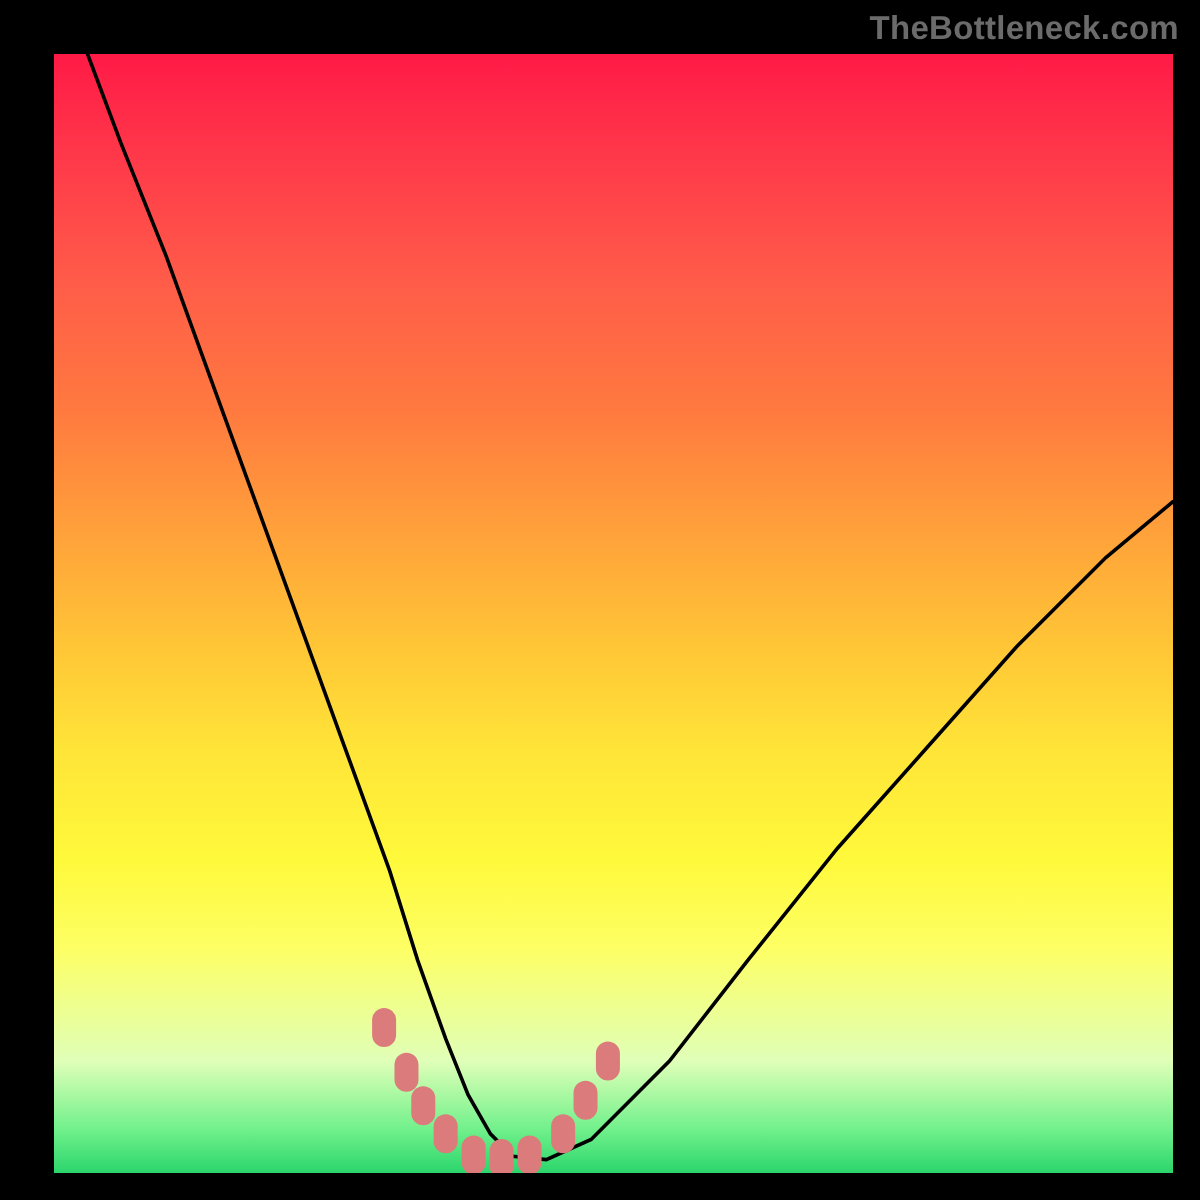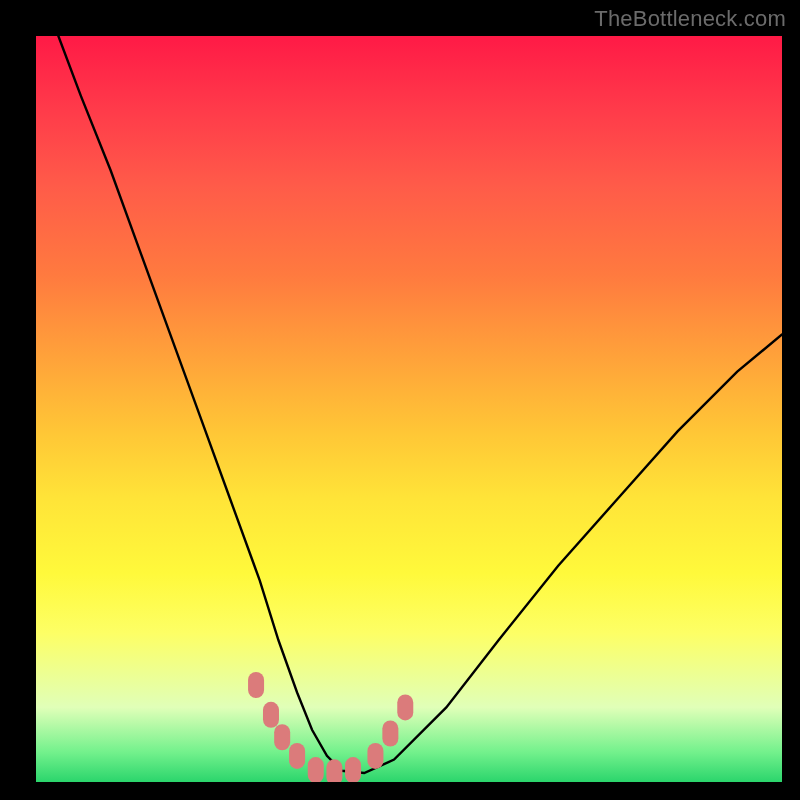--- a/index.html
+++ b/index.html
@@ -41,21 +41,21 @@
       #2bd56c 100%
     );
   }
   .watermark {
     position: absolute;
     top: 6px;
     right: 14px;
     color: #6b6b6b;
     font-size: 22px;
     letter-spacing: 0.2px;
-    font-weight: 400;
+    font-weight: 700;
   }
   svg.curve {
     position: absolute;
     left: 0;
     top: 0;
     width: 746px;
     height: 746px;
   }
 </style>
 </head>

